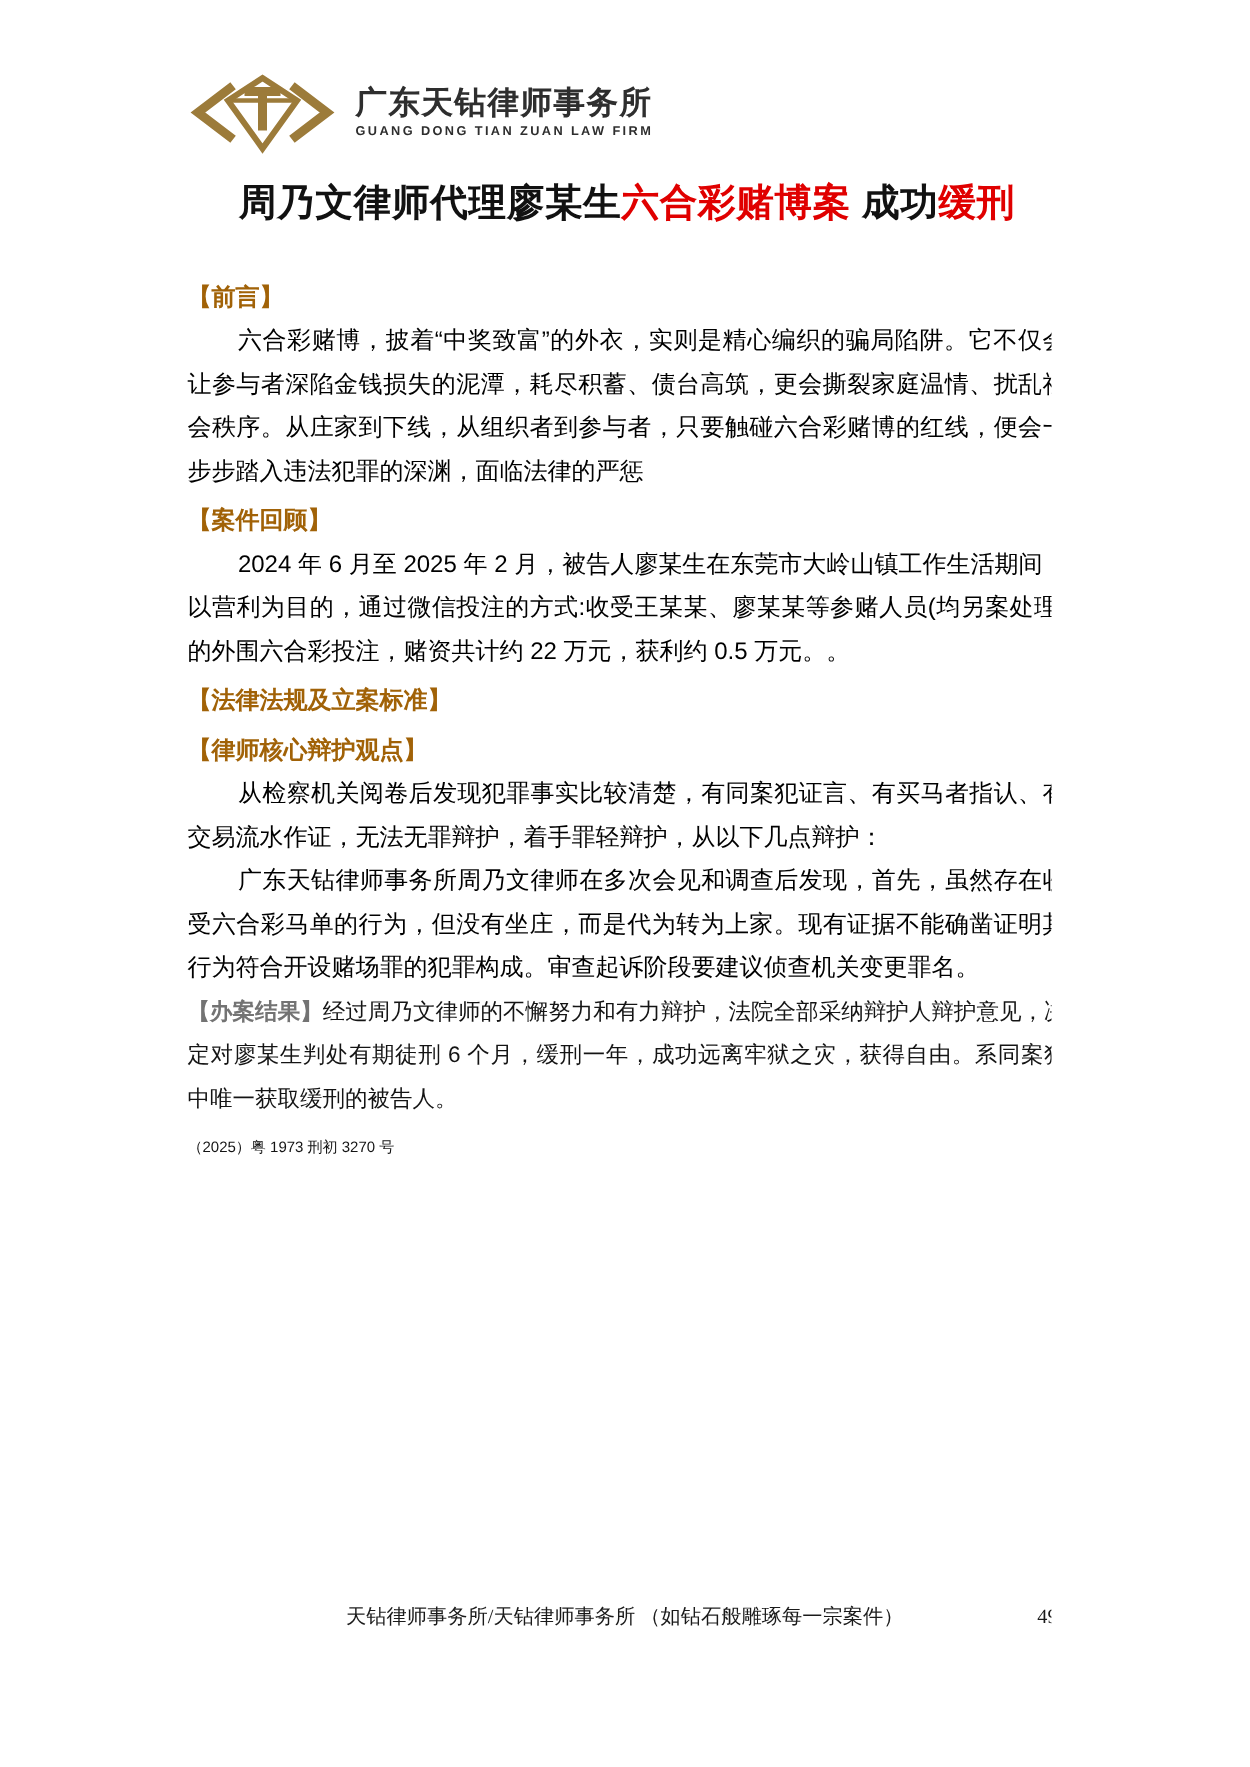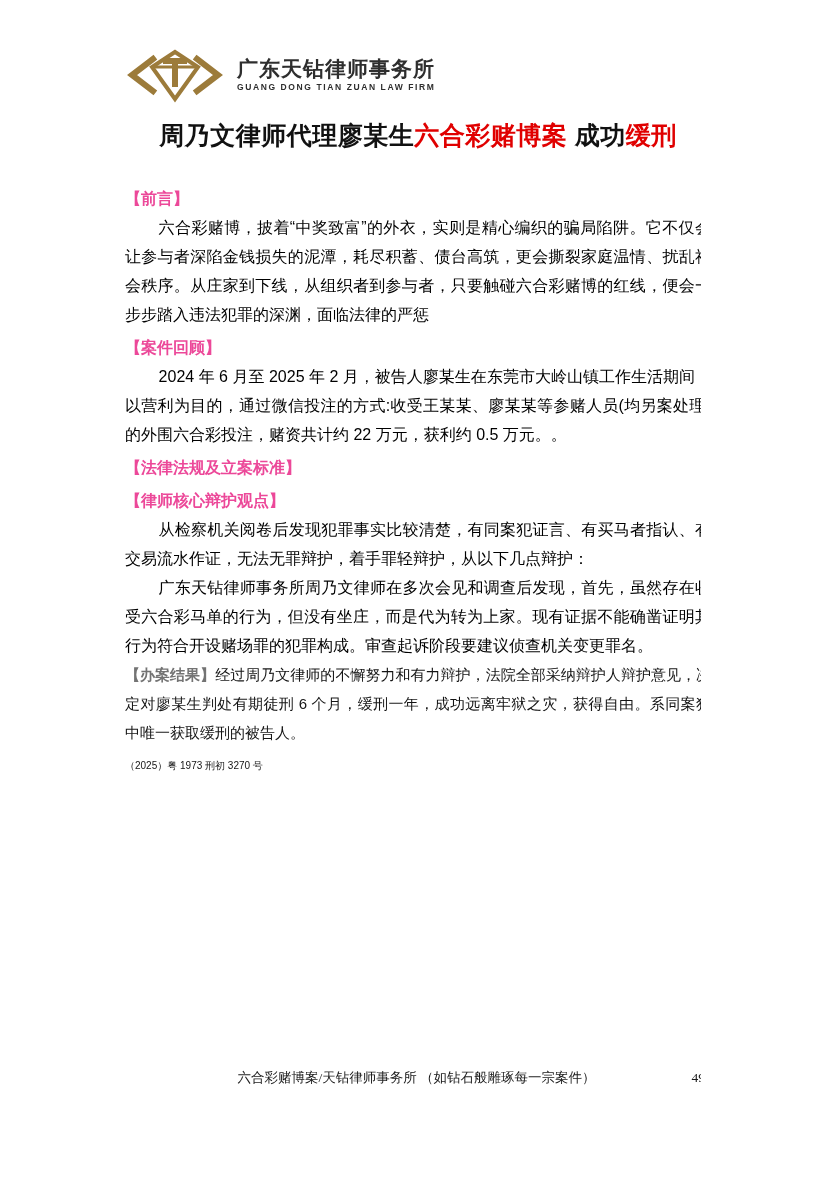--- a/index.html
+++ b/index.html
@@ -50,21 +50,21 @@
     font-weight: bold;
     line-height: 30px;
     color: #111111;
     letter-spacing: 0.5px;
   }
   .doc-title .red { color: #e00000; }
   
   .sec-heading {
     font-size: 16px;
     font-weight: bold;
-    color: #ec4899;
+    color: #a16207;
     line-height: 29px;
     margin: 4px 0 0 0;
   }
   p.body {
     font-size: 16px;
     line-height: 29px;
     margin: 0;
     text-align: justify;
     text-indent: 2.1em;
     color: #000000;
@@ -148,16 +148,16 @@
     <p class="body">从检察机关阅卷后发现犯罪事实比较清楚，有同案犯证言、有买马者指认、有交易流水作证，无法无罪辩护，着手罪轻辩护，从以下几点辩护：</p>
     <p class="body">广东天钻律师事务所周乃文律师在多次会见和调查后发现，首先，虽然存在收受六合彩马单的行为，但没有坐庄，而是代为转为上家。现有证据不能确凿证明其行为符合开设赌场罪的犯罪构成。审查起诉阶段要建议侦查机关变更罪名。</p>
 
     <p class="result-para"><span class="result-label">【办案结果】</span><span>经过周乃文律师的不懈努力和有力辩护，法院全部采纳辩护人辩护意见，决定对廖某生判处有期徒刑 6 个月，缓刑一年，成功远离牢狱之灾，获得自由。系同案犯中唯一获取缓刑的被告人。</span></p>
 
     <p class="case-number">（2025）粤 1973 刑初 3270 号</p>
 
   </div>
 
   <div class="footer">
-    <span>六合彩赌博案/天钻律师事务所 （如钻石般雕琢每一宗案件）</span>
+    <span>天钻律师事务所/天钻律师事务所 （如钻石般雕琢每一宗案件）</span>
     <span class="page-number">49</span>
   </div>
 </div>
 
 </body></html>

